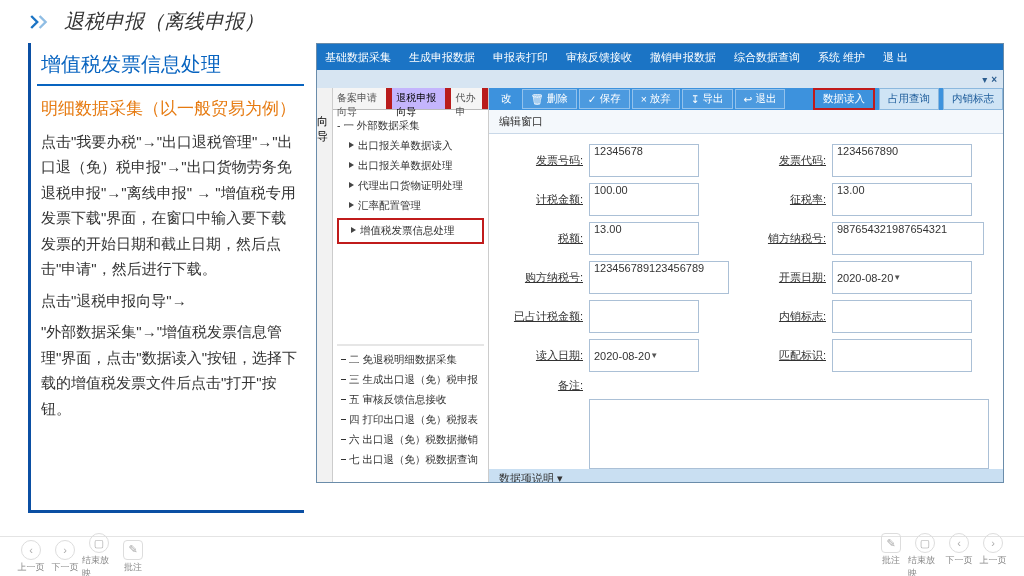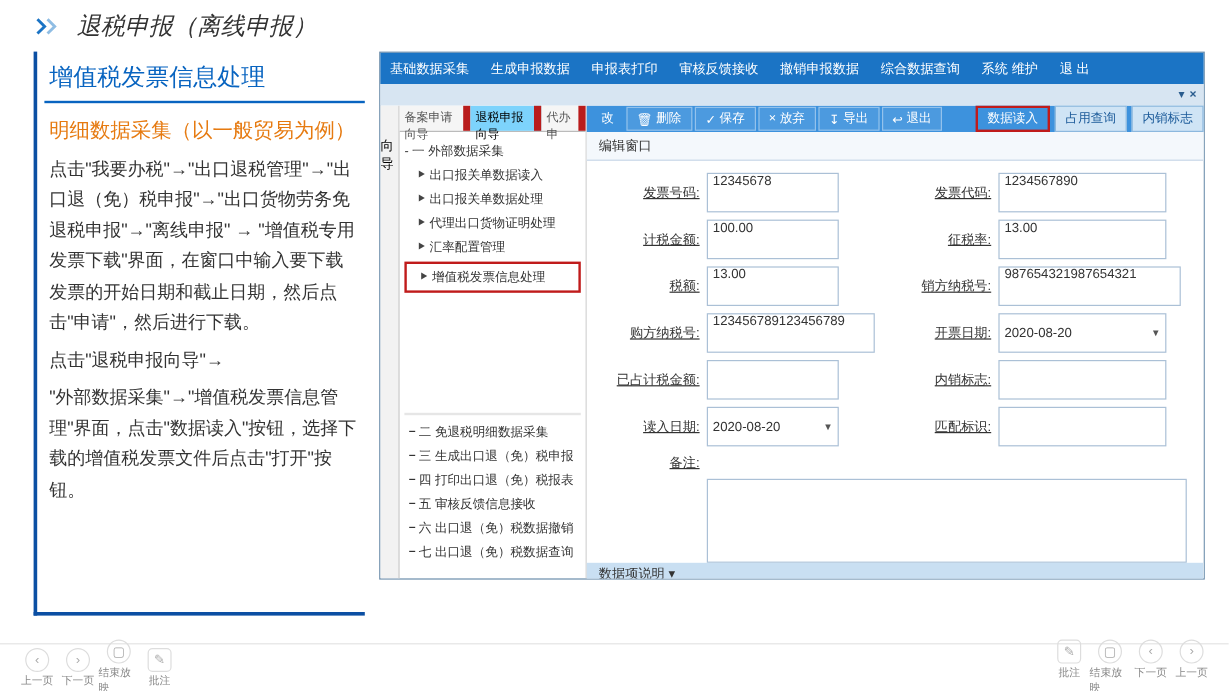--- a/index.html
+++ b/index.html
@@ -24,21 +24,21 @@
   .menu-bar span { margin-right: 18px; }
   .sub-bar { background: #d7e5f2; height: 18px; display: flex; justify-content: flex-end; align-items: center; padding-right: 6px; color: #2a5c8e; font-size: 10px; gap: 4px; }
   .close-x { font-weight: bold; }
 
   .app-body { flex: 1; display: flex; overflow: hidden; }
   .app-side-handle { width: 16px; background: #f2f2f2; border-right: 1px solid #ccc; display: flex; flex-direction: column; align-items: center; padding-top: 26px; font-size: 11px; gap: 2px; }
 
   .nav-wrap { width: 156px; border-right: 1px solid #ccc; display: flex; flex-direction: column; }
   .tab-row { display: flex; border-bottom: 1px solid #bbb; height: 22px; font-size: 10px; background: #f5f5f5; }
   .tab { padding: 3px 4px; border-right: 6px solid #b91c1c; color: #555; }
-  .tab.active { background: #7dd3fc; color: #000; }
+  .tab.active { background: #c4b5fd; color: #000; }
   .tree { padding: 6px 4px 4px 4px; font-size: 10.5px; color: #333; }
   .tree-parent { padding: 3px 0; }
   .tree-child { padding: 3px 0 3px 12px; }
   .tree-child.hl { border: 2px solid #c01b1b; padding: 4px 0 4px 12px; margin: 2px 0; font-weight: 500; }
   .tri { display: inline-block; width: 0; height: 0; border-top: 3.5px solid transparent; border-bottom: 3.5px solid transparent; border-left: 5px solid #444; margin-right: 4px; vertical-align: 1px; }
   .tree-numbered { padding: 3px 0 3px 4px; }
   .tree-numbered .minus { display: inline-block; width: 5px; border-top: 1px solid #333; vertical-align: 3px; margin-right: 3px; }
   .sep-bar { height: 2px; background: #e6e6e6; margin: 100px 0 4px; }
 
   .form-area { flex: 1; display: flex; flex-direction: column; background: #fff; }
@@ -51,21 +51,21 @@
 
   .subsection { border-bottom: 1px solid #c9d8e8; padding: 4px 10px; font-size: 11px; color: #333; background: #f4f8fc; }
   .form-grid { padding: 10px 14px 0; }
   .form-row { display: flex; align-items: center; margin-bottom: 6px; }
   .group { display: flex; align-items: center; width: 50%; }
   .flabel { width: 80px; text-align: right; font-size: 11px; color: #333; margin-right: 6px; text-decoration: underline; }
   .finput { height: 33px; border: 1px solid #abc0d6; background: #fff; font-size: 11px; padding: 0 4px; color: #333; }
   .wshort { width: 110px; }
   .wmed { width: 140px; }
   .wlong { width: 152px; }
-  .finput.date { display: flex; align-items: center; justify-content: space-between; }
+  .finput.date { display: flex; align-items: center; }
   .finput.date .dd { font-size: 8px; color: #555; }
   .ftextarea { width: 400px; height: 70px; border: 1px solid #abc0d6; margin-left: 86px; }
 
   .bottom-navrow { background: #c9dff2; height: 20px; padding: 2px 10px; font-size: 11px; color: #333; display:flex; align-items:center; gap:3px; }
   .page-footer { position: absolute; bottom: 0; left: 0; right: 0; height: 40px; display: flex; align-items: center; padding: 0 14px; font-size: 9px; color: #888; border-top: 1px solid #e4e4e4; }
   .foot-btn { display: flex; flex-direction: column; align-items: center; width: 34px; gap:1px; }
   .foot-icon { width: 20px; height: 20px; border: 1px solid #ddd; border-radius: 50%; display:flex;align-items:center;justify-content:center; font-size:11px; color:#aaa; }
   .foot-btn.sq .foot-icon { border-radius: 4px; }
   .foot-right { margin-left: auto; display:flex; }
 </style>
@@ -124,22 +124,22 @@
           <div class="tree">
             <div class="tree-parent">- <span>一 外部数据采集</span></div>
             <div class="tree-child"><span class="tri"></span><span>出口报关单数据读入</span></div>
             <div class="tree-child"><span class="tri"></span><span>出口报关单数据处理</span></div>
             <div class="tree-child"><span class="tri"></span><span>代理出口货物证明处理</span></div>
             <div class="tree-child"><span class="tri"></span><span>汇率配置管理</span></div>
             <div class="tree-child hl"><span class="tri"></span><span>增值税发票信息处理</span></div>
             <div class="sep-bar"></div>
             <div class="tree-numbered"><span class="minus"></span><span>二  免退税明细数据采集</span></div>
             <div class="tree-numbered"><span class="minus"></span><span>三  生成出口退（免）税申报</span></div>
+            <div class="tree-numbered"><span class="minus"></span><span>五  审核反馈信息接收</span></div>
             <div class="tree-numbered"><span class="minus"></span><span>四  打印出口退（免）税报表</span></div>
-            <div class="tree-numbered"><span class="minus"></span><span>五  审核反馈信息接收</span></div>
             <div class="tree-numbered"><span class="minus"></span><span>六  出口退（免）税数据撤销</span></div>
             <div class="tree-numbered"><span class="minus"></span><span>七  出口退（免）税数据查询</span></div>
           </div>
         </div>
 
         <div class="form-area">
           <div class="toolbar">
             <span class="tbtn">改</span>
             <span class="tbtn box">🗑 <span>删除</span></span>
             <span class="tbtn box">✓ <span>保存</span></span>

